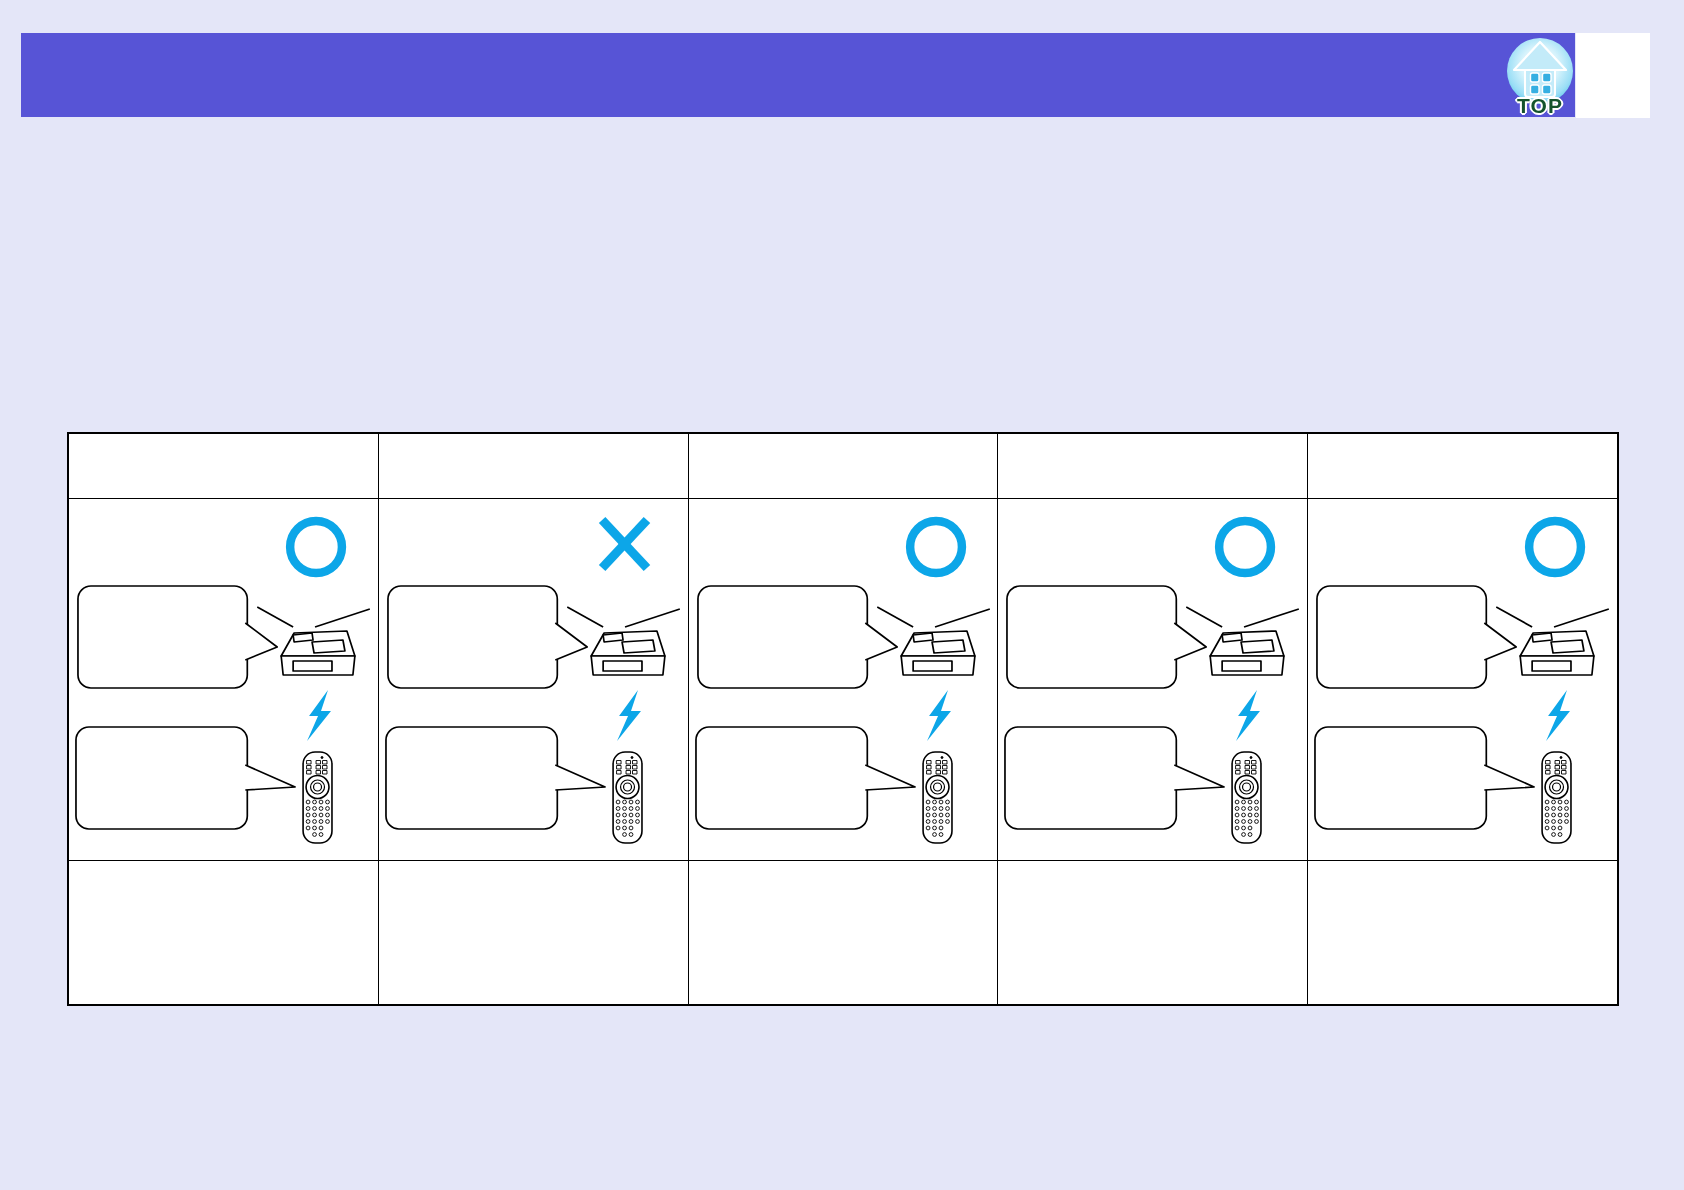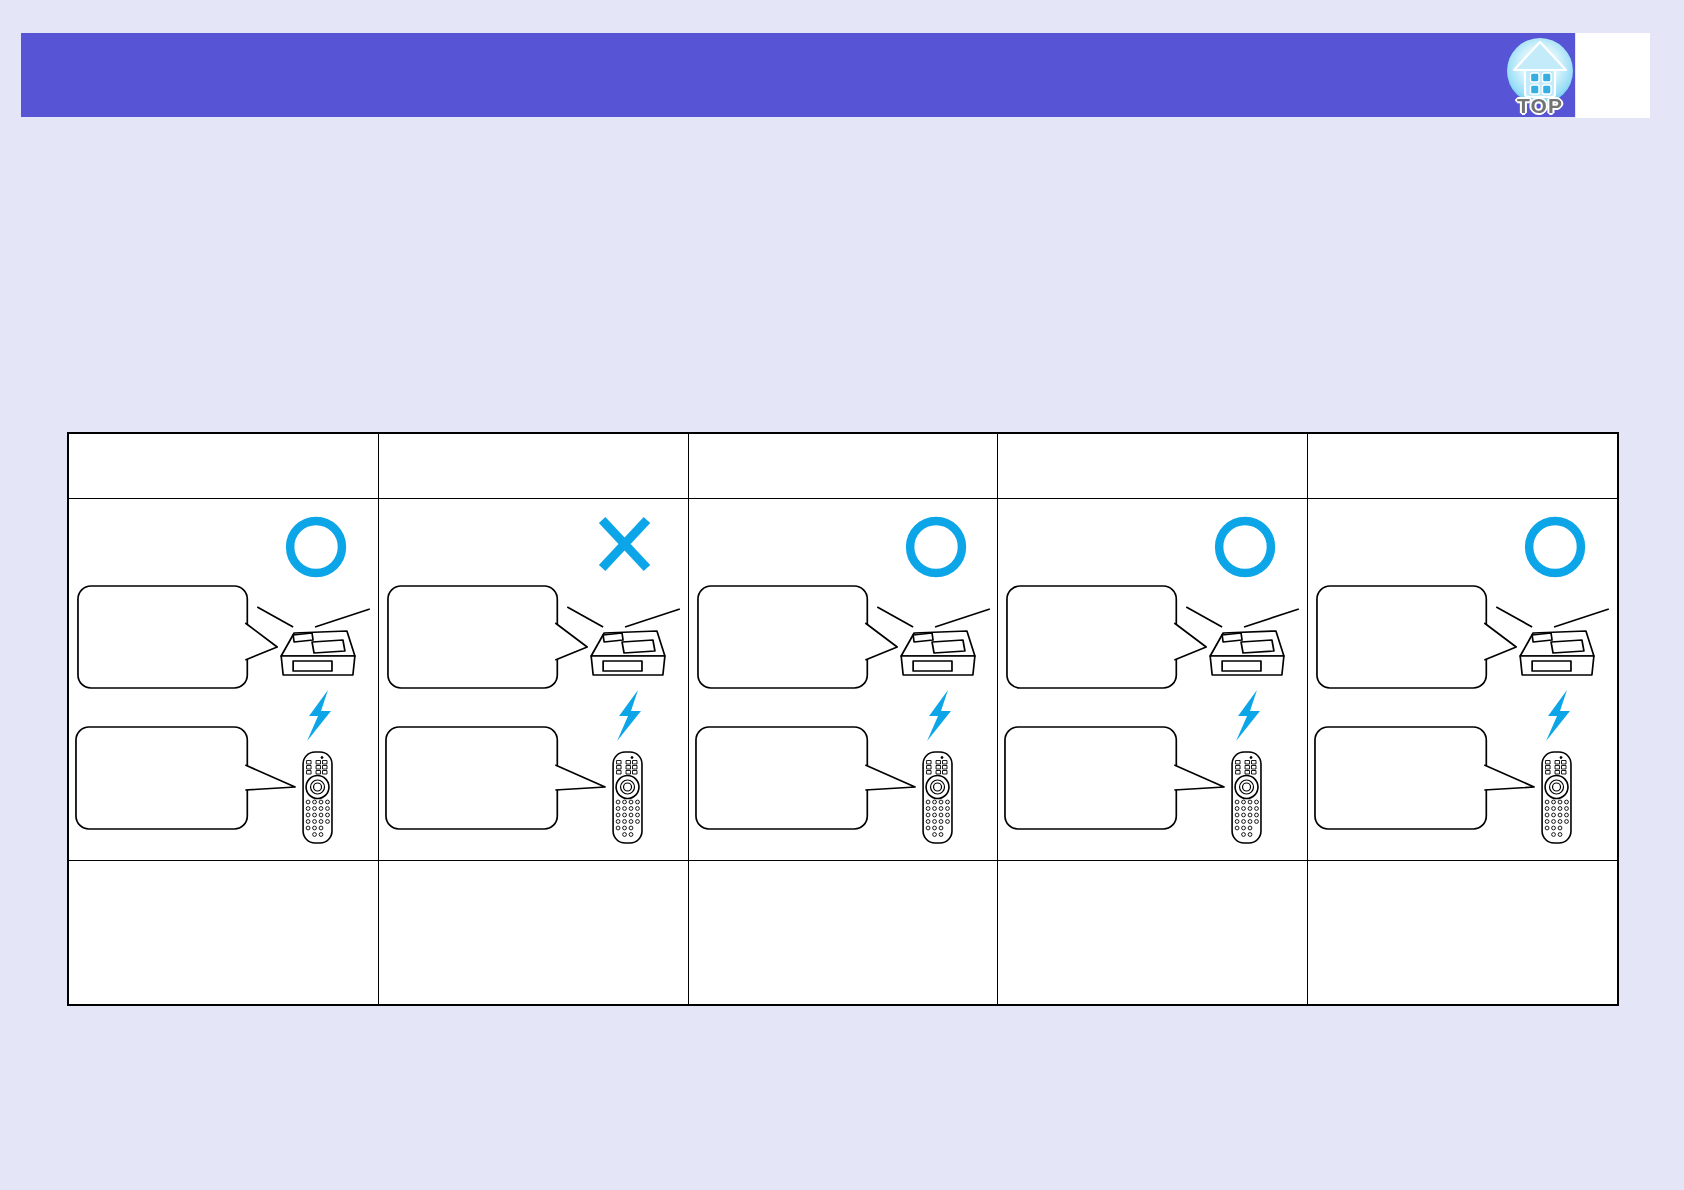--- a/index.html
+++ b/index.html
@@ -20,21 +20,21 @@
     position:absolute;left:1576px;top:33px;width:74px;height:85px;
     background:#ffffff;
   }
   .top-link{
     position:absolute;left:1505px;top:36px;width:70px;height:84px;
     cursor:pointer;
   }
   .top-link .globe{position:absolute;left:1px;top:1px;}
   .top-link .top-text{
     position:absolute;left:50%;top:58px;transform:translateX(-50%);
-    font-size:21px;font-weight:bold;letter-spacing:1px;color:#737373;
+    font-size:21px;font-weight:bold;letter-spacing:1px;color:#14532d;
     text-shadow:
       -2px 0 0 #fff, 2px 0 0 #fff, 0 -2px 0 #fff, 0 2px 0 #fff,
       -1px -1px 0 #fff, 1px -1px 0 #fff, -1px 1px 0 #fff, 1px 1px 0 #fff;
   }
 
   
   .ctable{
     position:absolute;left:67px;top:432px;width:1552px;height:574px;
     border:2px solid #000;background:#fff;box-sizing:border-box;
     display:flex;flex-direction:column;

